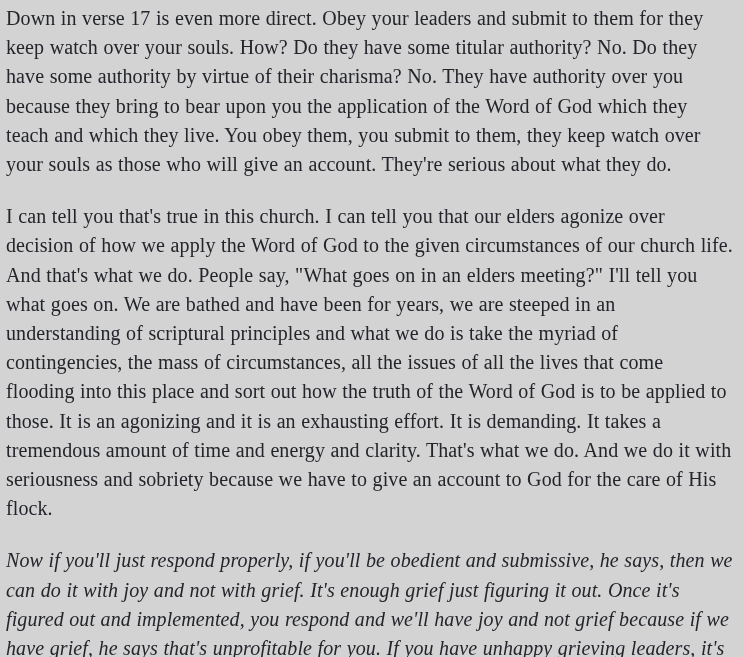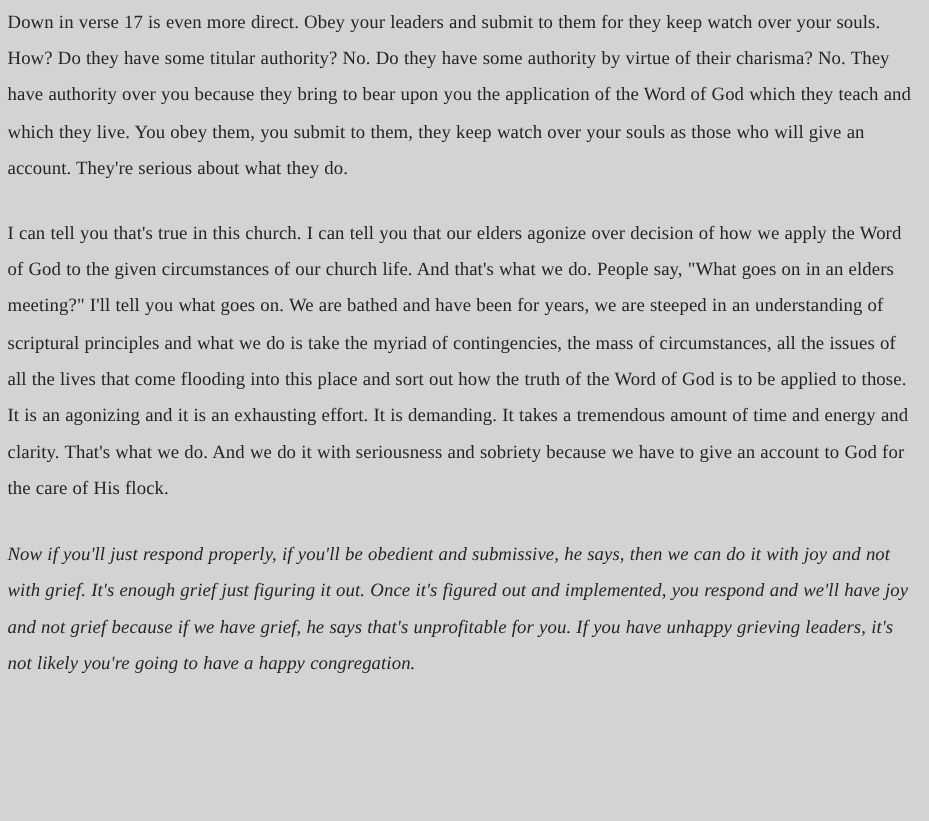--- a/index.html
+++ b/index.html
@@ -14,21 +14,21 @@
     color: #23252b;
   }
   .page {
     width: 743px;
     min-height: 657px;
     box-sizing: border-box;
     padding: 4px 10px 0 6px;
     background: #d3d3d3;
   }
   .para {
-    font-size: 15px;
+    font-size: 20px;
     line-height: 29.2px;
     margin: 0 0 23px 0;
     text-align: left;
     letter-spacing: 0.005em;
     word-spacing: 0.02em;
     color: #23252b;
   }
   .para:last-child {
     margin-bottom: 10px;
     font-style: italic;

